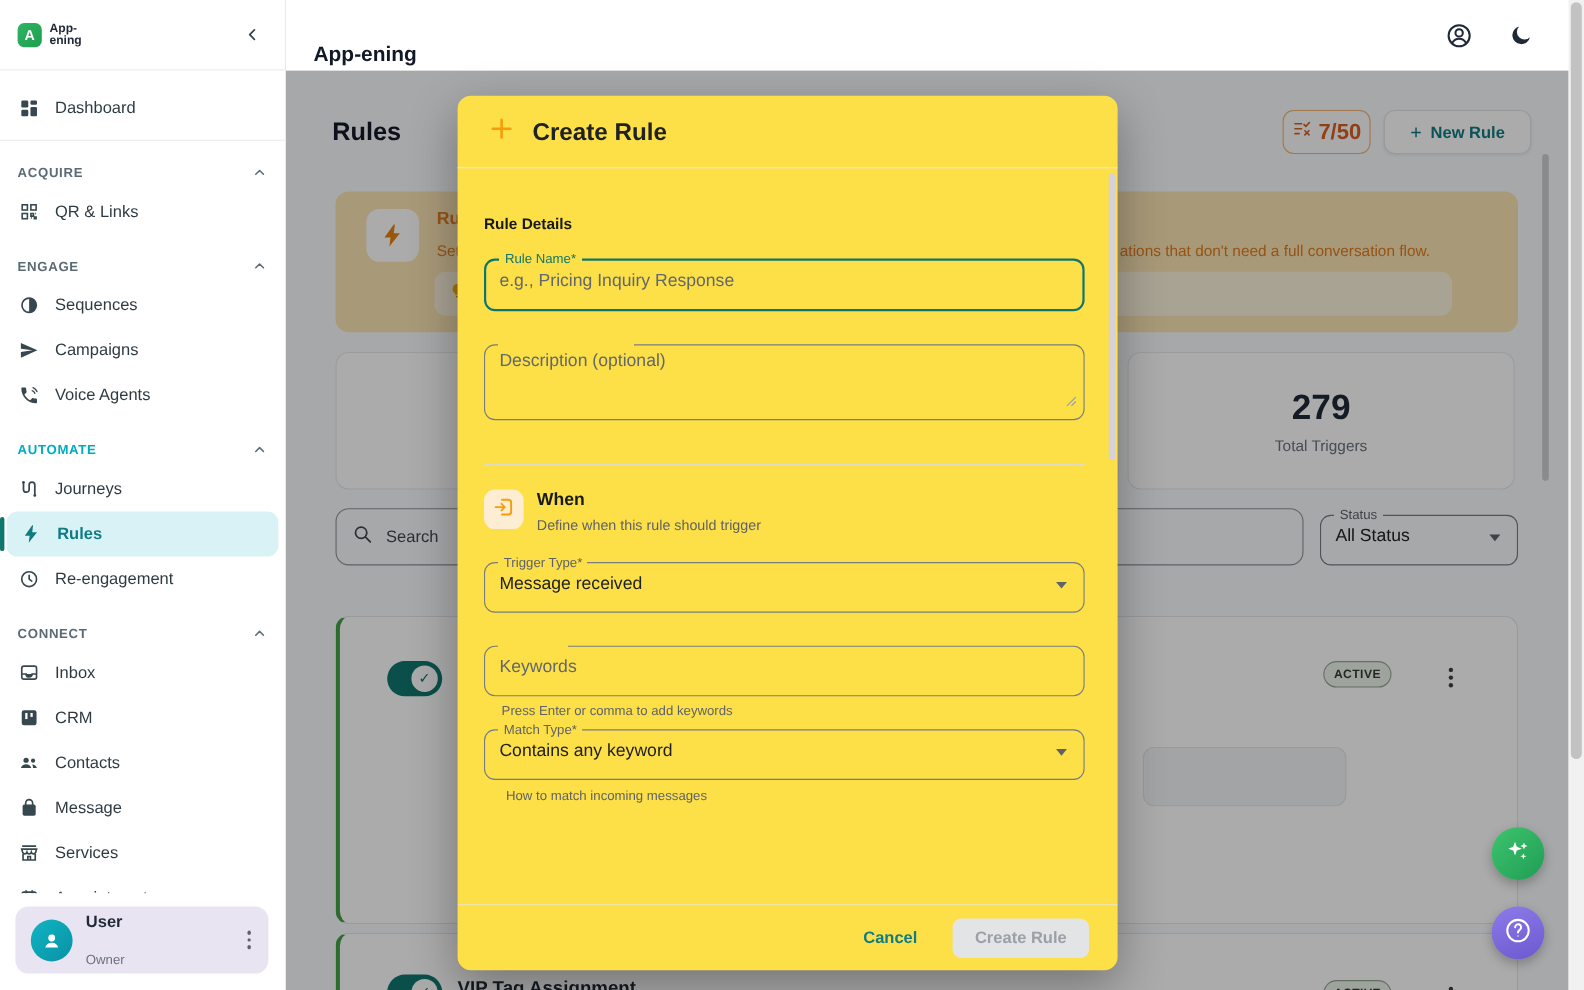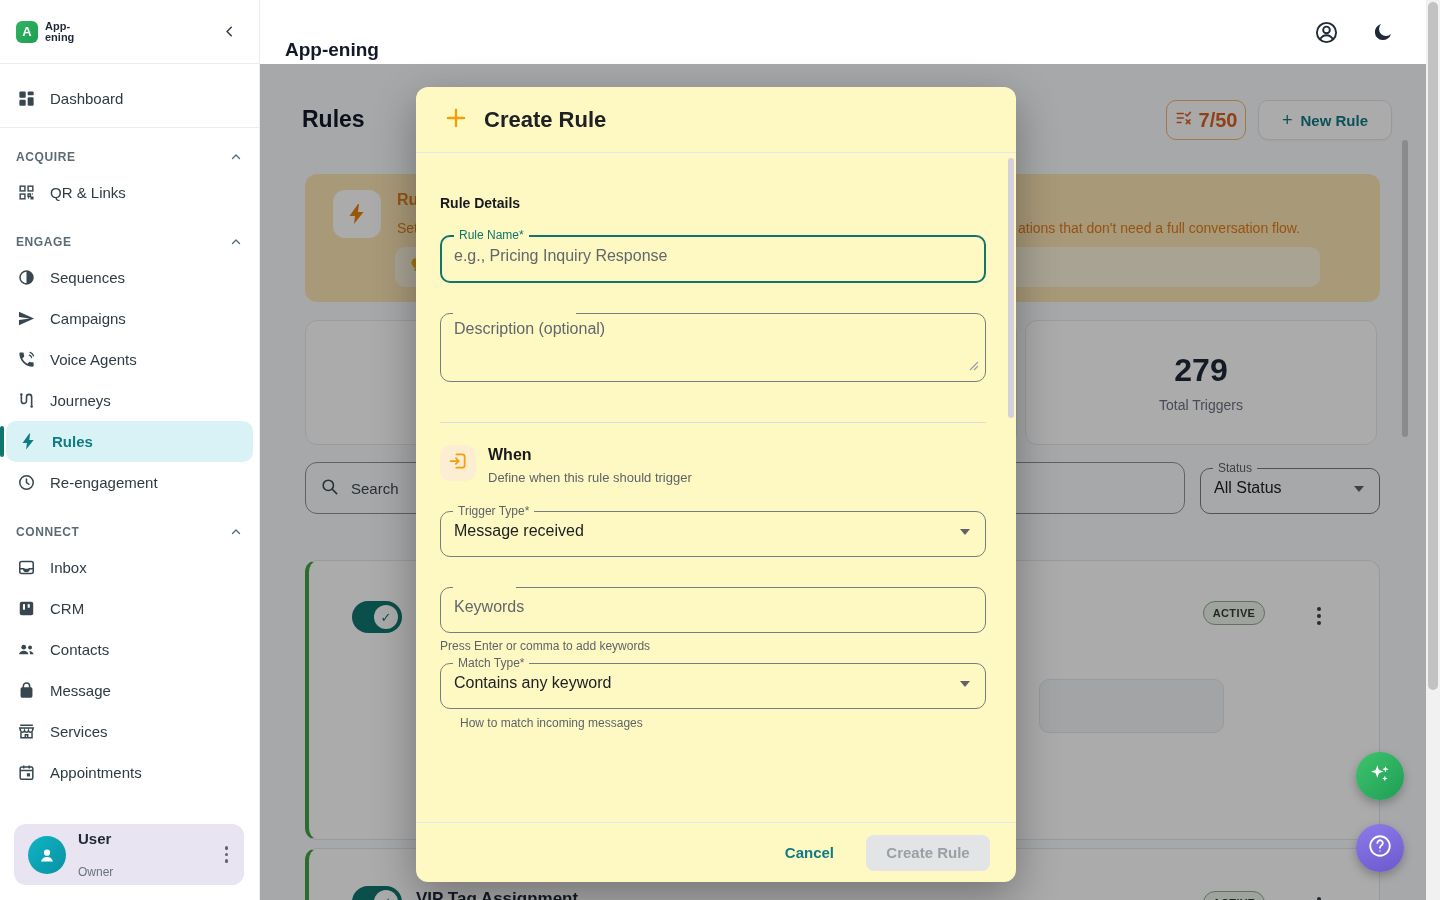--- a/index.html
+++ b/index.html
@@ -80,35 +80,35 @@
 
   
   .backdrop { position:absolute; left:260px; top:64px; width:1166px; height:836px; background:rgba(0,0,0,.33); z-index:30; }
   .fab { position:absolute; width:48px; height:48px; border-radius:50%; display:flex; align-items:center; justify-content:center; z-index:40; cursor:pointer; box-shadow:0 4px 10px rgba(0,0,0,.25); }
   .fab.green { left:1356px; top:752px; background:linear-gradient(135deg,#3ec46d,#1f9d55); }
   .fab.purple { left:1356px; top:824px; background:linear-gradient(160deg,#8d7bea,#6c59ce); }
   .browser-scroll { position:absolute; left:1426px; top:0; width:14px; height:900px; background:#f1f1f1; z-index:60; }
   .browser-thumb { position:absolute; left:2px; top:2px; width:10px; height:688px; border-radius:6px; background:#c2c2c2; }
 
   
-  .modal { position:absolute; left:416px; top:87px; width:600px; height:795px; background:#fef9c3; border-radius:12px; box-shadow:0 14px 44px rgba(0,0,0,.32); z-index:50; }
+  .modal { position:absolute; left:416px; top:87px; width:600px; height:795px; background:#fde047; border-radius:12px; box-shadow:0 14px 44px rgba(0,0,0,.32); z-index:50; }
   .modal-head { position:absolute; left:0; top:0; right:0; height:66px; border-bottom:1px solid #e5e7eb; display:flex; align-items:center; padding:0 28px; gap:16px; }
   .modal-title { font-size:22px; font-weight:600; color:#202124; }
   .m-section { position:absolute; left:24px; top:108px; font-size:14px; font-weight:700; color:#17191c; }
   .f-rulename { left:24px; top:142px; width:546px; height:54px; position:absolute; }
   .f-desc { left:24px; top:220px; width:546px; height:75px; position:absolute; align-items:flex-start; }
   .f-desc textarea { padding-top:13px; height:60px; }
   .resize-h { position:absolute; right:7px; bottom:7px; }
   .m-divider { position:absolute; left:24px; top:335px; width:546px; height:1px; background:#d9dbde; }
   .when-ic { position:absolute; left:24px; top:358px; width:36px; height:36px; background:#fdeed3; border-radius:10px; display:flex; align-items:center; justify-content:center; }
   .when-title { position:absolute; left:72px; top:359px; font-size:16px; font-weight:700; color:#17191c; }
   .when-sub { position:absolute; left:72px; top:383px; font-size:13px; color:#5f6368; }
   .f-trigger { left:24px; top:418px; width:546px; height:52px; position:absolute; cursor:pointer; }
   .f-keywords { left:24px; top:494px; width:546px; height:52px; position:absolute; }
-  .m-helper1 { position:absolute; left:24px; top:552px; font-size:12px; color:#5f6368; }
+  .m-helper1 { position:absolute; left:40px; top:552px; font-size:12px; color:#5f6368; }
   .f-match { left:24px; top:570px; width:546px; height:52px; position:absolute; cursor:pointer; }
   .m-helper2 { position:absolute; left:44px; top:629px; font-size:12px; color:#5f6368; }
   .modal-foot { position:absolute; left:0; right:0; bottom:0; height:60px; border-top:1px solid #e5e7eb; display:flex; align-items:center; justify-content:flex-end; gap:22px; padding-right:26px; border-radius:0 0 12px 12px; }
   .cancel-btn { color:#0e7c86; font-size:15px; font-weight:700; cursor:pointer; padding:8px 10px; }
   .submit-btn { width:124px; height:36px; background:#e2e4e6; color:#9aa0a5; border:none; border-radius:8px; font-size:15px; font-weight:700; font-family:inherit; }
   .modal-scroll-thumb { position:absolute; left:592px; top:71px; width:6px; height:260px; border-radius:3px; background:#d5d1dc; }
 </style>
 </head>
 <body>
 
@@ -293,20 +293,28 @@
       <div class="snav-item">
         <span class="sic">
             <svg width="19" height="19" viewBox="0 0 24 24">
               <path d="M6.6 10.8c1.4 2.8 3.8 5.1 6.6 6.6l2.2-2.2c.3-.3.7-.4 1-.2 1.1.4 2.3.6 3.6.6.6 0 1 .4 1 1V20c0 .6-.4 1-1 1C10.6 21 3 13.4 3 4c0-.6.4-1 1-1h3.5c.6 0 1 .4 1 1 0 1.2.2 2.4.6 3.6.1.3 0 .7-.2 1l-2.3 2.2z" fill="#37474f"></path>
               <path d="M15.5 6.5a4.5 4.5 0 013 3M16.5 3A8 8 0 0121 7.5" fill="none" stroke="#37474f" stroke-width="1.6" stroke-linecap="round"></path>
             </svg>
           </span>
         <span>Voice Agents</span>
       </div>
 
+      <div class="sgroup cyan">
+        <span>AUTOMATE</span>
+        <span class="chev">
+            <svg width="14" height="14" viewBox="0 0 24 24" fill="none" stroke="#5b6b76" stroke-width="2.4" stroke-linecap="round" stroke-linejoin="round">
+              <path d="M6 14.5l6-6 6 6"></path>
+            </svg>
+          </span>
+      </div>
       <div class="snav-item">
         <span class="sic">
             <svg width="19" height="19" viewBox="0 0 24 24" fill="none" stroke="#37474f" stroke-width="2" stroke-linecap="round">
               <circle cx="5.5" cy="4.5" r="1.6" fill="#37474f" stroke="none"></circle>
               <circle cx="18.5" cy="19.5" r="1.6" fill="#37474f" stroke="none"></circle>
               <path d="M5.5 6v6.5a3.25 3.25 0 006.5 0v-5a3.25 3.25 0 016.5 0V18"></path>
             </svg>
           </span>
         <span>Journeys</span>
       </div>

